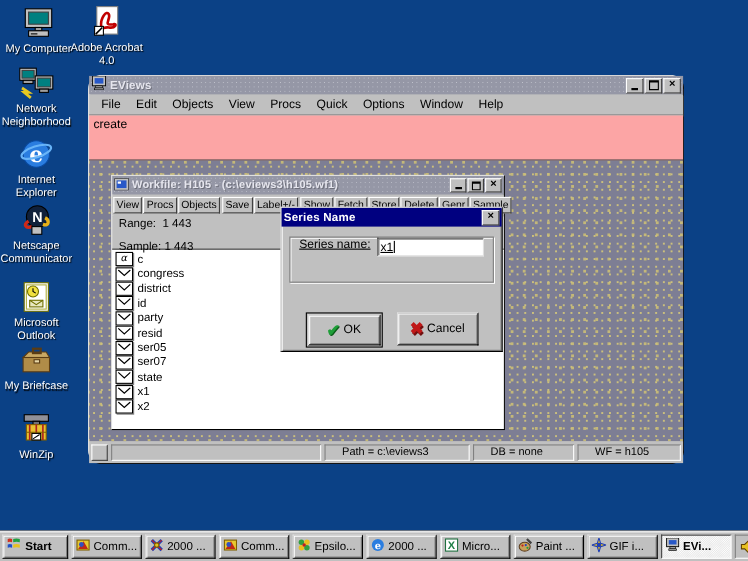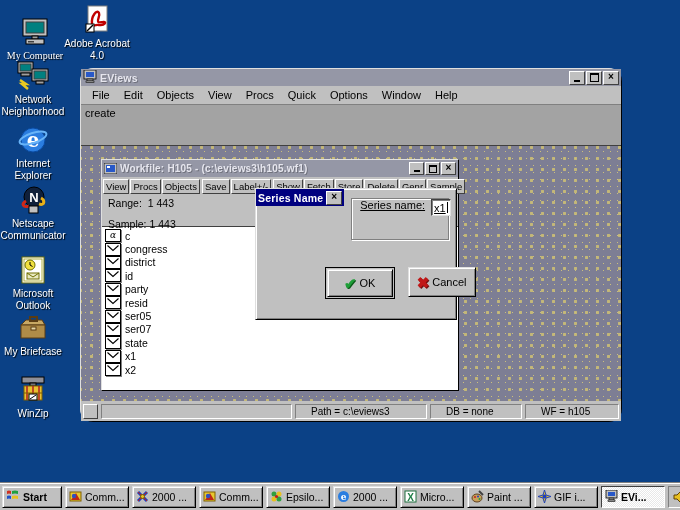--- a/index.html
+++ b/index.html
@@ -26,21 +26,21 @@
 
   
   .dicon{position:absolute;width:66px;display:flex;flex-direction:column;align-items:center;gap:2px;}
   .dicon .lbl{color:#fff;font-size:10px;text-align:center;line-height:1.15;text-shadow:1px 1px 1px #000;}
   .dicon svg{display:block;}
 
   
   #eviews{position:absolute;left:80px;top:68px;width:540px;height:352px;display:flex;flex-direction:column;border-radius:13px;}
   #ev-menubar{height:18px;display:flex;align-items:center;padding-left:4px;font-size:11px;background:#c0c0c0;border-bottom:1px solid #808080;box-shadow:0 1px 0 #fff;}
   #ev-menubar .mi{padding:1px 7px;}
-  #ev-command{height:36px;background:#a3a3a3;border-bottom:1px solid #404040;font-size:11px;padding:2px 4px;color:#000;}
+  #ev-command{height:36px;background:#fca5a5;border-bottom:1px solid #404040;font-size:11px;padding:2px 4px;color:#000;}
   #ev-client{flex:1;position:relative;}
   #ev-status{height:18px;display:flex;align-items:center;gap:3px;padding:1px 2px;background:#c0c0c0;}
   #ev-status .seg{height:13px;font-size:10px;display:flex;align-items:center;padding:0 15px;background:#c0c0c0;white-space:nowrap;}
   #ev-status .msg{flex:1;}
 
   
   #workfile{position:absolute;left:20px;top:13px;width:356px;height:230px;display:flex;flex-direction:column;}
   #wf-toolbar{height:17px;display:flex;align-items:center;padding:1px 1px;gap:1px;background:#c0c0c0;}
   #wf-toolbar .tbtn{font-size:9.5px;height:13px;display:flex;align-items:center;padding:0 2px;white-space:nowrap;}
   #wf-toolbar .gap{width:3px;}
@@ -48,21 +48,21 @@
   #wf-info .rng{position:absolute;left:6px;top:1px;}
   #wf-info .flt{position:absolute;left:215px;top:1px;}
   #wf-info .smp{position:absolute;left:6px;top:22px;}
   #wf-list{flex:1;background:#fff;overflow:hidden;padding:2px 0 0 3px;}
   .series-row{display:flex;align-items:center;gap:4px;height:13.4px;font-size:10.5px;color:#000;}
   .obj-icon{width:14px;height:11px;background:#fff;border:1px solid #000;box-shadow:1px 1px 0 #808080;position:relative;flex:none;display:flex;align-items:center;justify-content:center;}
   .obj-icon svg{display:block;}
   .obj-alpha{font-family:"DejaVu Serif",serif;font-style:italic;font-size:9px;line-height:1;}
 
   
-  #dialog{position:absolute;left:255px;top:188px;width:200px;height:130px;z-index:30;display:flex;flex-direction:row;}
+  #dialog{position:absolute;left:255px;top:188px;width:200px;height:130px;z-index:30;display:flex;flex-direction:column;}
   #dlg-body{flex:1;position:relative;}
   #dlg-panel{position:absolute;left:7px;top:9px;right:7px;height:40px;border:1px solid #808080;box-shadow:1px 1px 0 #fff, inset 1px 1px 0 #fff;display:flex;align-items:flex-start;padding:0 8px;gap:6px;text-decoration:underline;}
   #dlg-panel .flabel{font-size:11px;white-space:nowrap;}
   #dlg-input{flex:1;height:15px;background:#fff;display:flex;align-items:center;padding:0 2px;font-size:11px;}
   .caret{width:1px;height:11px;background:#000;margin-left:1px;}
   #dlg-buttons{position:absolute;left:0;right:0;top:78px;display:flex;justify-content:center;gap:13px;}
   .dlg-btn{height:26px;display:flex;align-items:center;justify-content:center;gap:3px;font-size:11px;padding:0 8px;}
   .btn-default-ring{border:1px solid #000;padding:1px;background:#c0c0c0;}
   .chk{color:#1e9e38;font-size:15px;font-weight:bold;line-height:1;text-shadow:1px 1px 0 #0a5a18;}
   .crx{color:#c01818;font-size:15px;font-weight:bold;line-height:1;text-shadow:1px 1px 0 #701010;}
@@ -76,21 +76,21 @@
   #tray{margin-left:auto;height:20px;display:flex;align-items:center;gap:2px;padding:0 6px 0 4px;font-size:10.5px;}
   #tray svg{display:block;}
 
   .mini-icon{flex:none;display:block;}
 </style>
 </head>
 <body>
 
 <div id="screen">
 
-  <div class="dicon" style="left:2px;top:16px;font-family:Liberation Serif, serif;">
+  <div class="dicon" style="left:2px;top:5px;">
     <span>
         <svg width="32" height="32" viewBox="0 0 32 32">
           <rect x="4" y="3" width="24" height="17" fill="#c0c0c0" stroke="#000"></rect>
           <rect x="7" y="6" width="18" height="11" fill="#008080" stroke="#404040"></rect>
           <rect x="13" y="20" width="6" height="3" fill="#a0a0a0" stroke="#000"></rect>
           <rect x="7" y="23" width="18" height="5" fill="#c0c0c0" stroke="#000"></rect>
           <rect x="9" y="25" width="6" height="1.5" fill="#404040"></rect>
         </svg>
       </span>
     <div class="lbl">My Computer</div>

